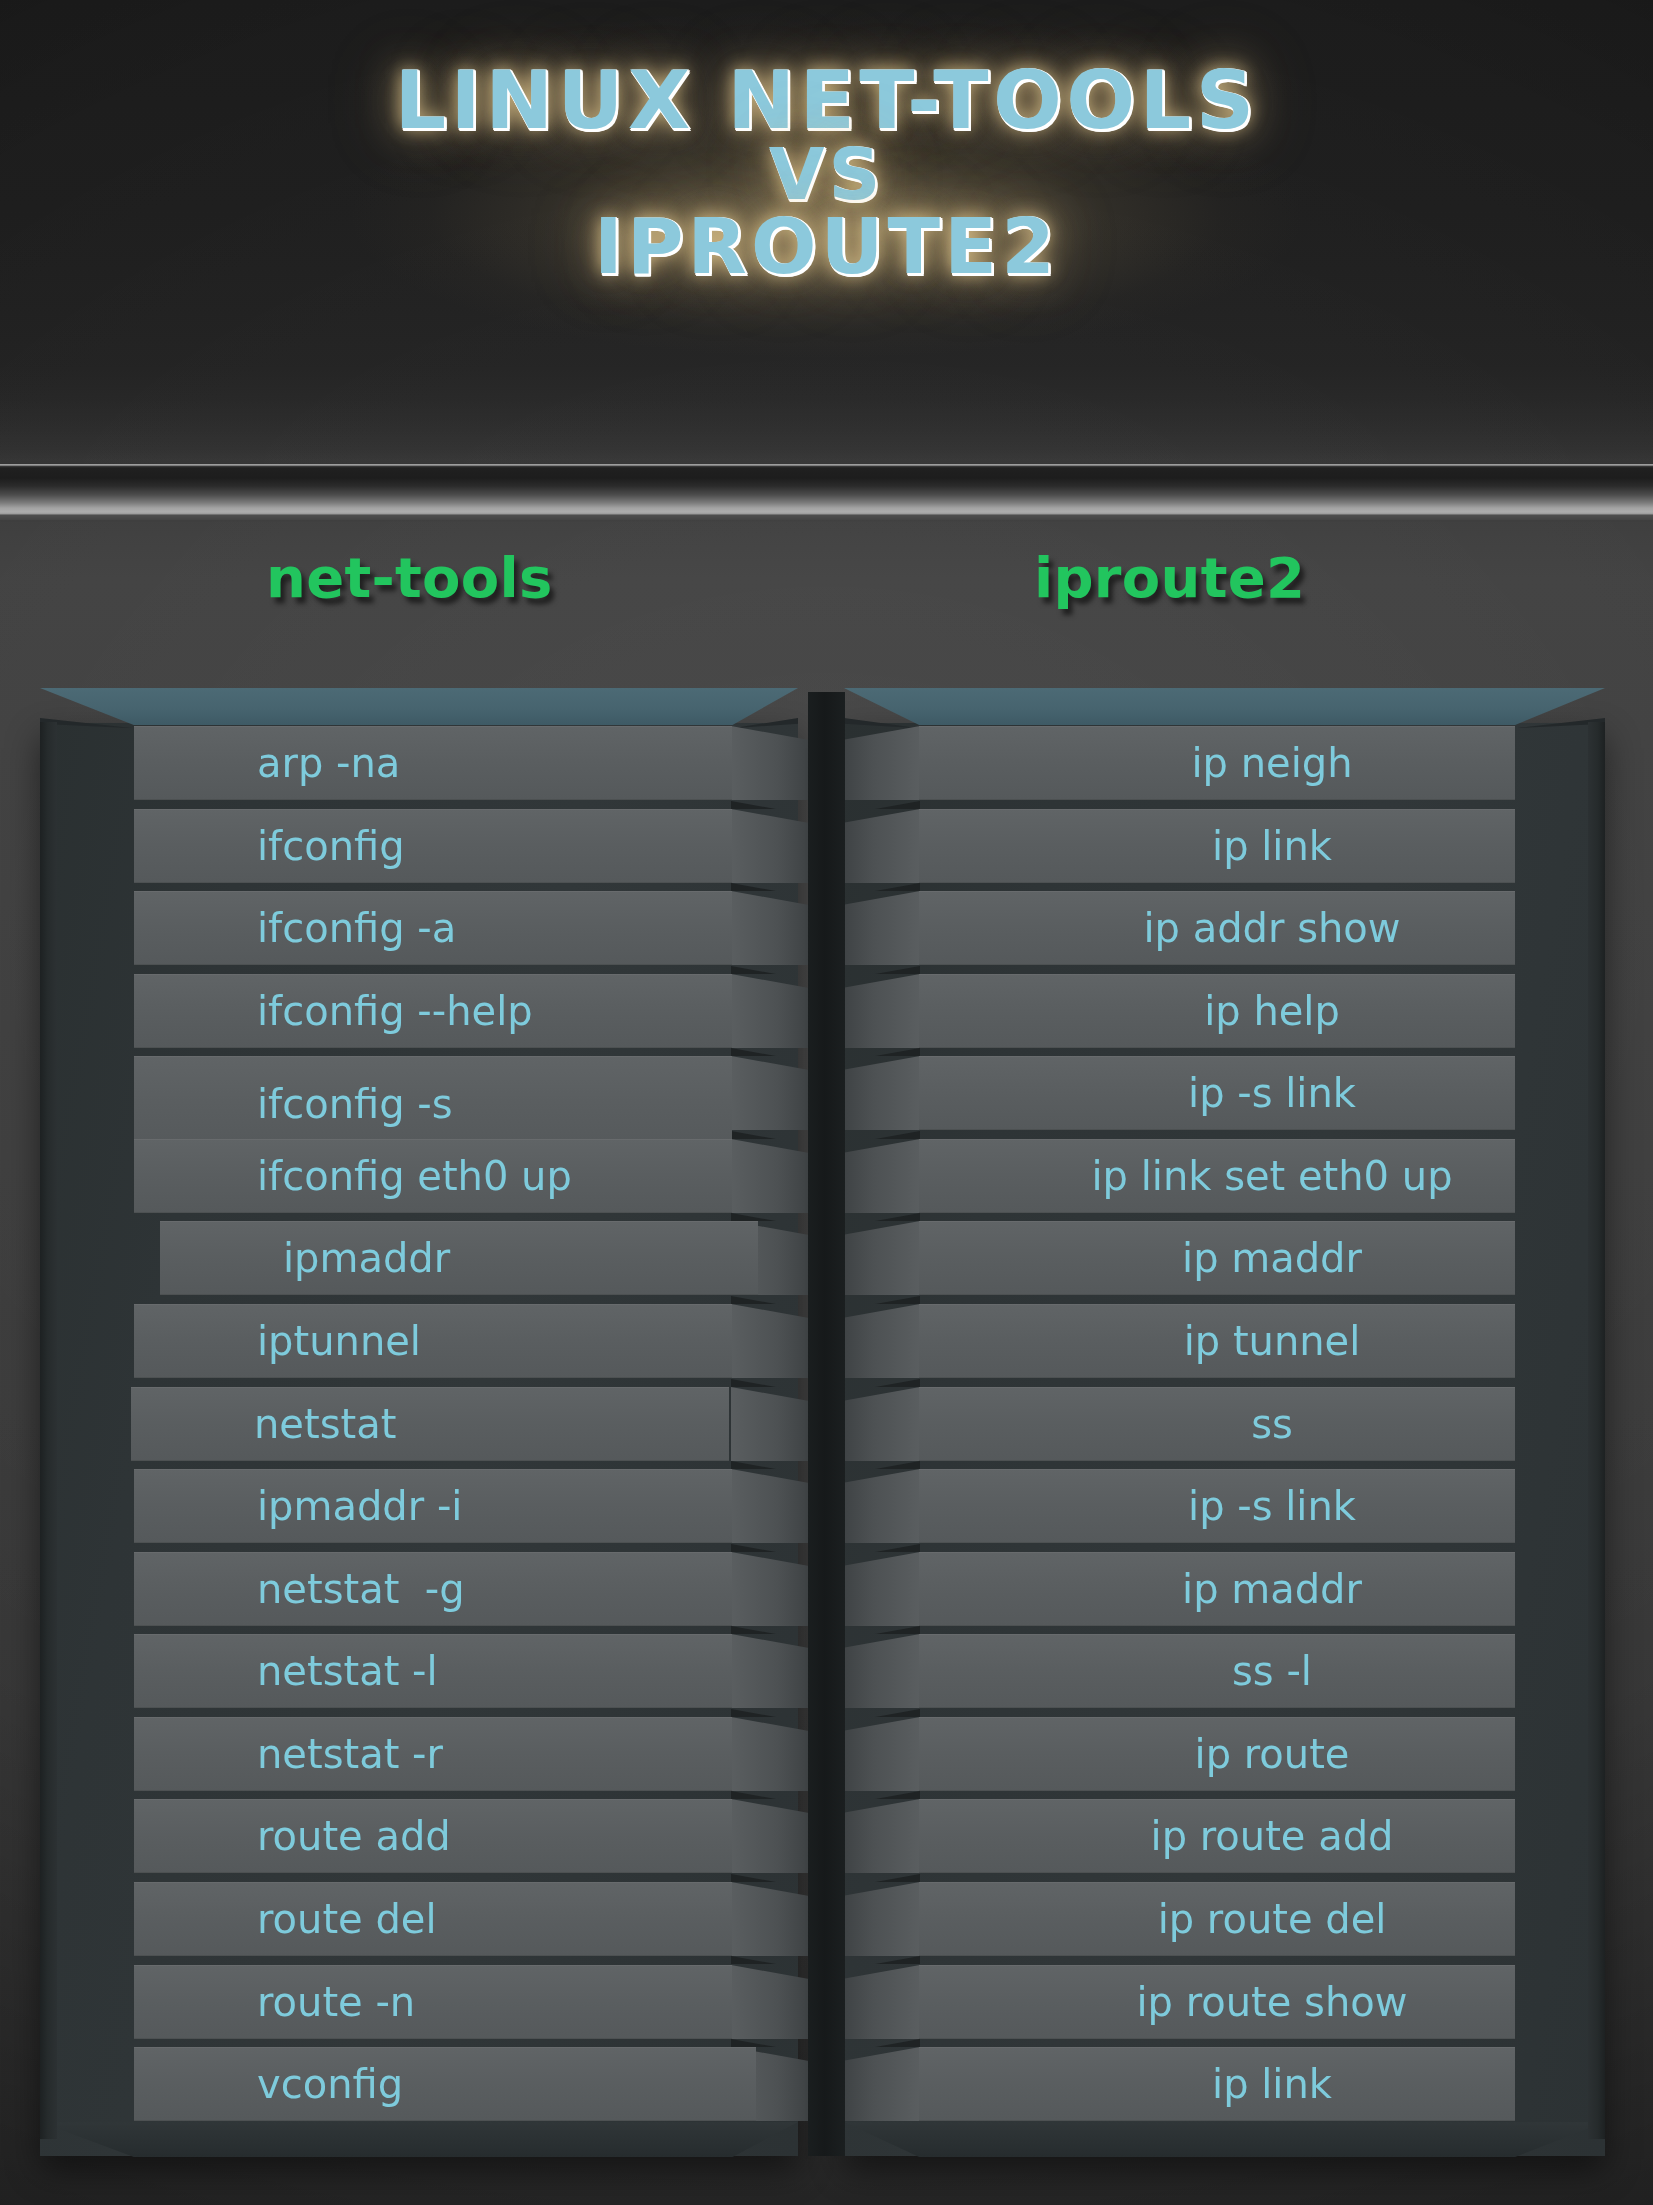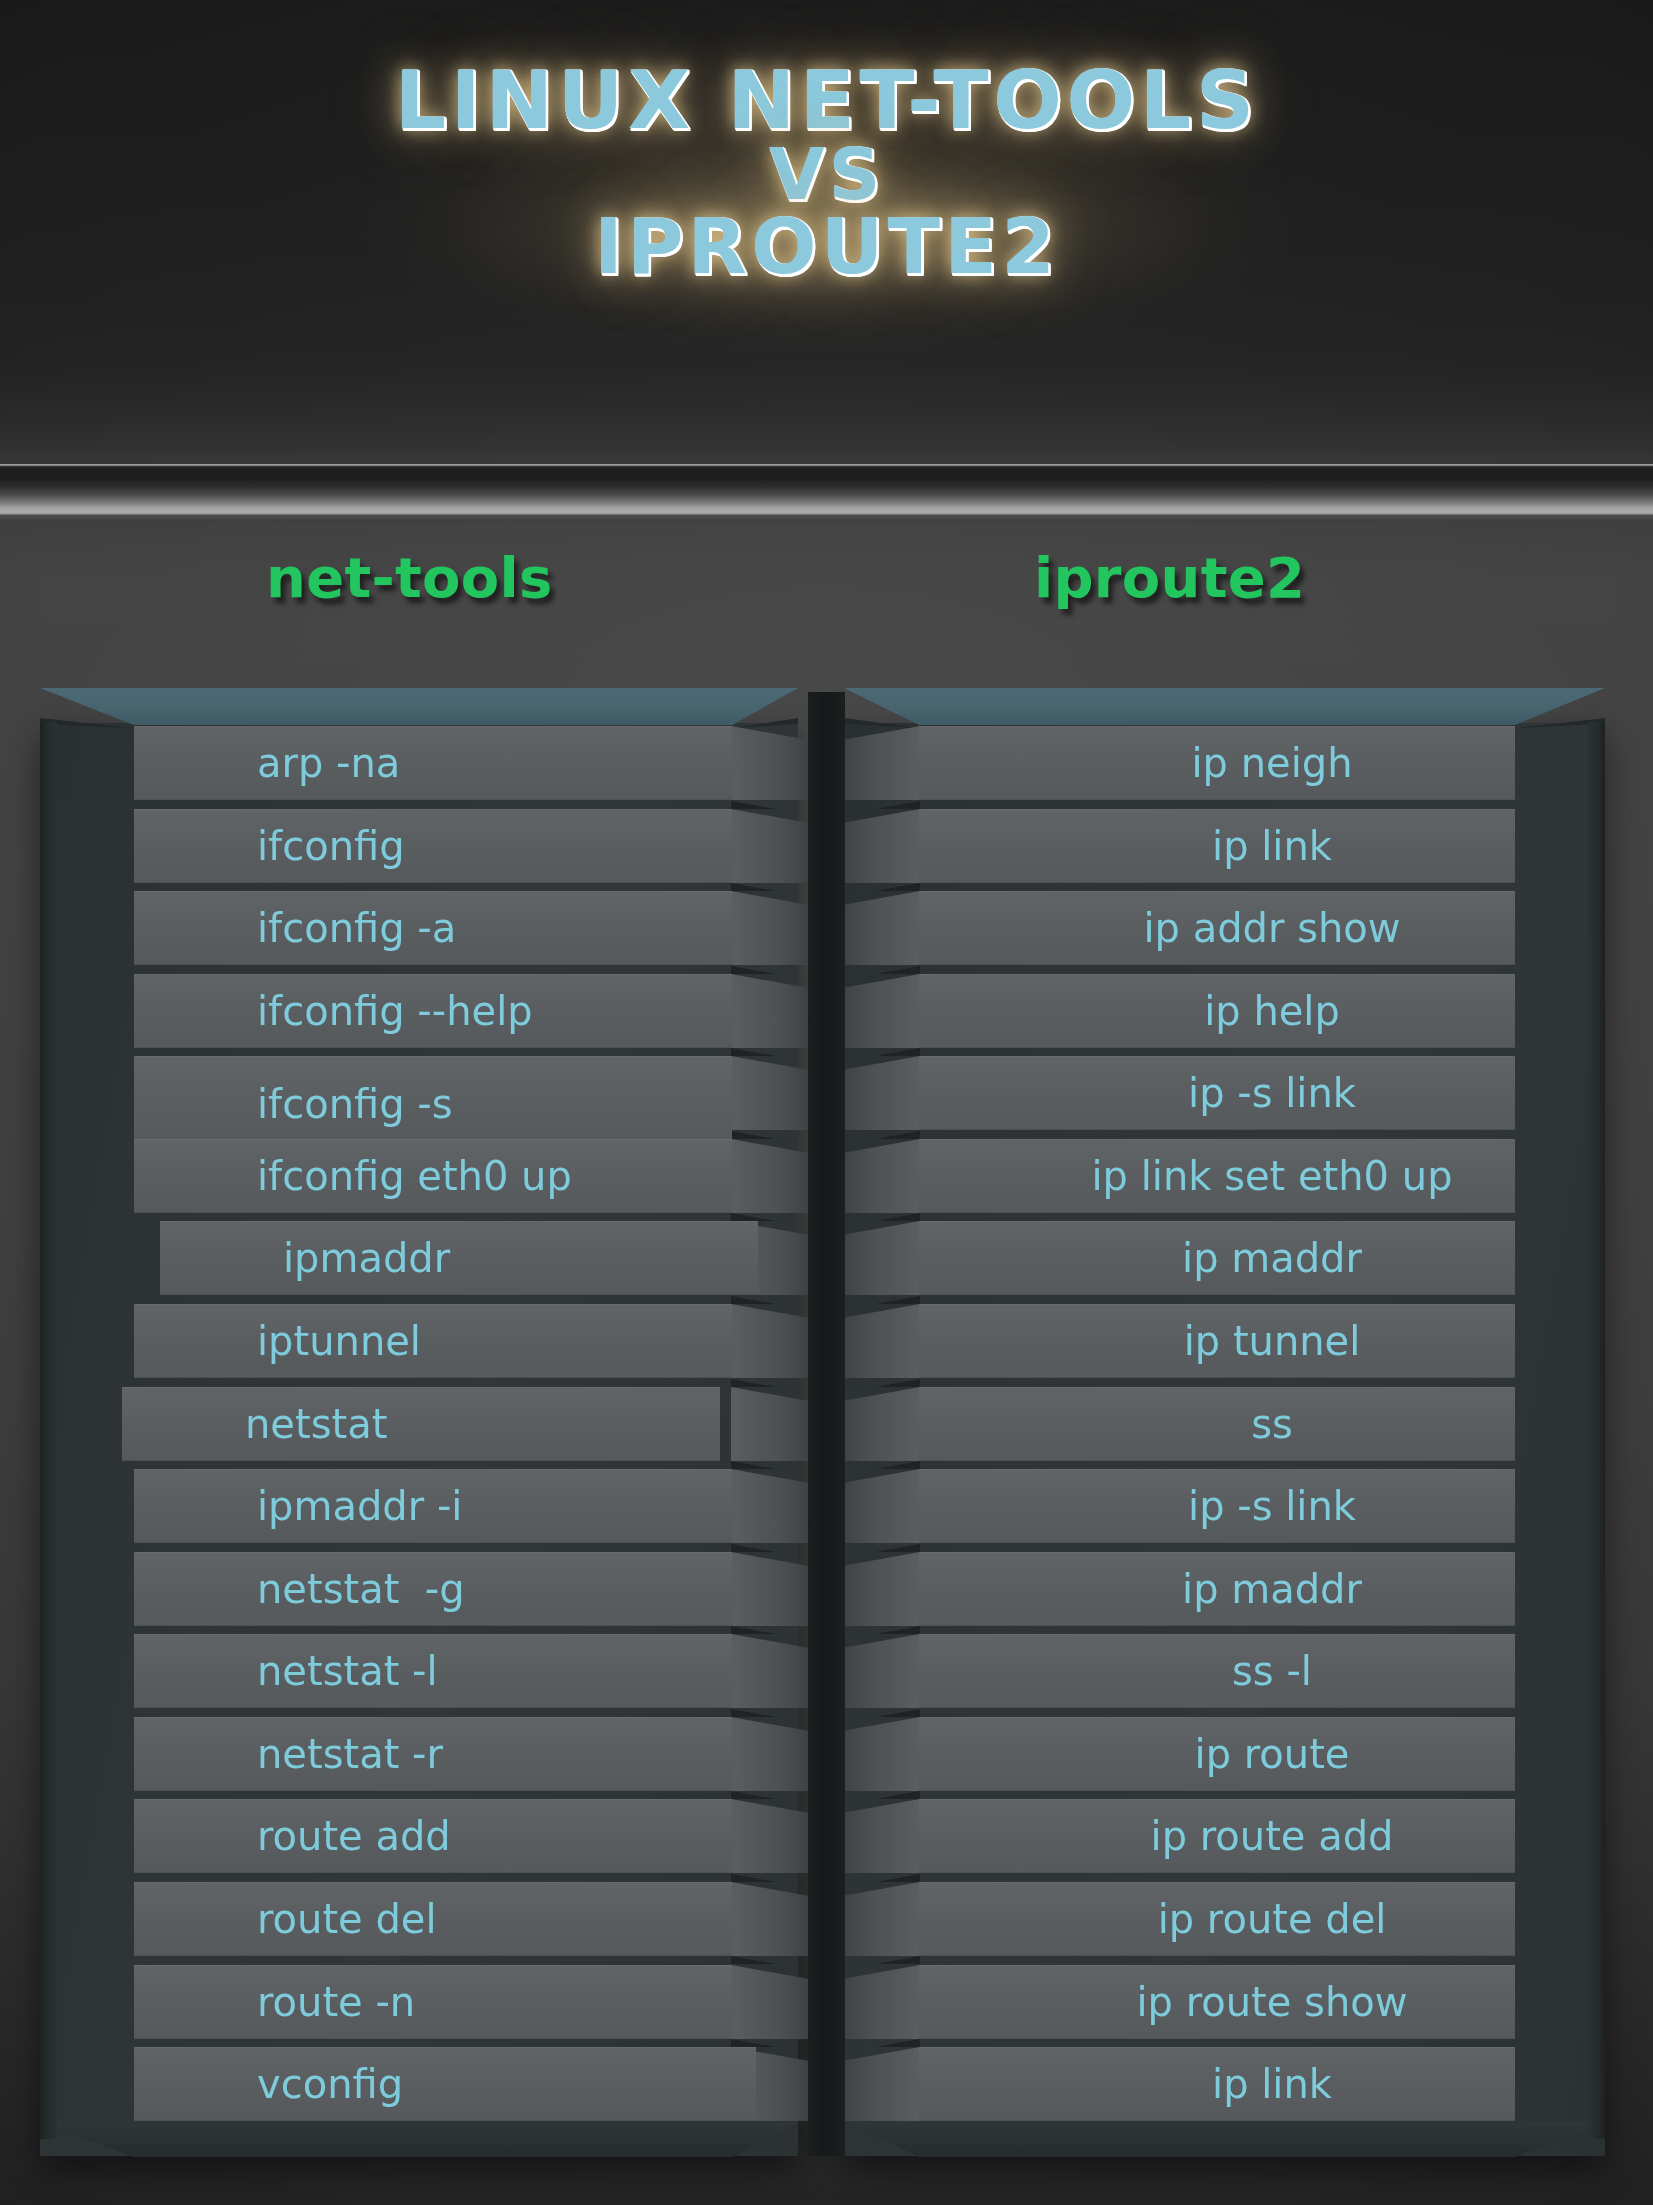--- a/index.html
+++ b/index.html
@@ -266,21 +266,21 @@
         <div class="row" style="left: 148px; top: 1221px; width: 598px; height: 74px; margin-left: 12px;">
           <div class="row-label">ipmaddr</div>
         </div>
         <div class="slab-r" style="left: 731px; clip-path: polygon(0% 0%, 100% 14px, 100% calc(100% + 14px), 0% 100%); top: 1304px; width: 78px; height: 74px;"></div>
         <div class="gap-diag" style="top: 1379px; width: 78px; height: 8px; left: 731px; clip-path: polygon(0% 0%, 100% 14px, 100% calc(100% + 14px), 0% 100%);"></div>
         <div class="row" style="left: 134px; top: 1304px; width: 598px; height: 74px;">
           <div class="row-label">iptunnel</div>
         </div>
         <div class="slab-r" style="left: 731px; clip-path: polygon(0% 0%, 100% 14px, 100% calc(100% + 14px), 0% 100%); top: 1387px; width: 78px; height: 74px;"></div>
         <div class="gap-diag" style="top: 1461px; width: 78px; height: 8px; left: 731px; clip-path: polygon(0% 0%, 100% 14px, 100% calc(100% + 14px), 0% 100%);"></div>
-        <div class="row" style="left: 122px; top: 1387px; width: 598px; height: 74px;">
+        <div class="row" style="left: 131px; top: 1387px; width: 598px; height: 74px;">
           <div class="row-label">netstat</div>
         </div>
         <div class="slab-r" style="left: 731px; clip-path: polygon(0% 0%, 100% 14px, 100% calc(100% + 14px), 0% 100%); top: 1469px; width: 78px; height: 74px;"></div>
         <div class="gap-diag" style="top: 1544px; width: 78px; height: 8px; left: 731px; clip-path: polygon(0% 0%, 100% 14px, 100% calc(100% + 14px), 0% 100%);"></div>
         <div class="row" style="left: 134px; top: 1469px; width: 598px; height: 74px;">
           <div class="row-label">ipmaddr -i</div>
         </div>
         <div class="slab-r" style="left: 731px; clip-path: polygon(0% 0%, 100% 14px, 100% calc(100% + 14px), 0% 100%); top: 1552px; width: 78px; height: 74px;"></div>
         <div class="gap-diag" style="top: 1626px; width: 78px; height: 8px; left: 731px; clip-path: polygon(0% 0%, 100% 14px, 100% calc(100% + 14px), 0% 100%);"></div>
         <div class="row" style="left: 134px; top: 1552px; width: 598px; height: 74px;">

